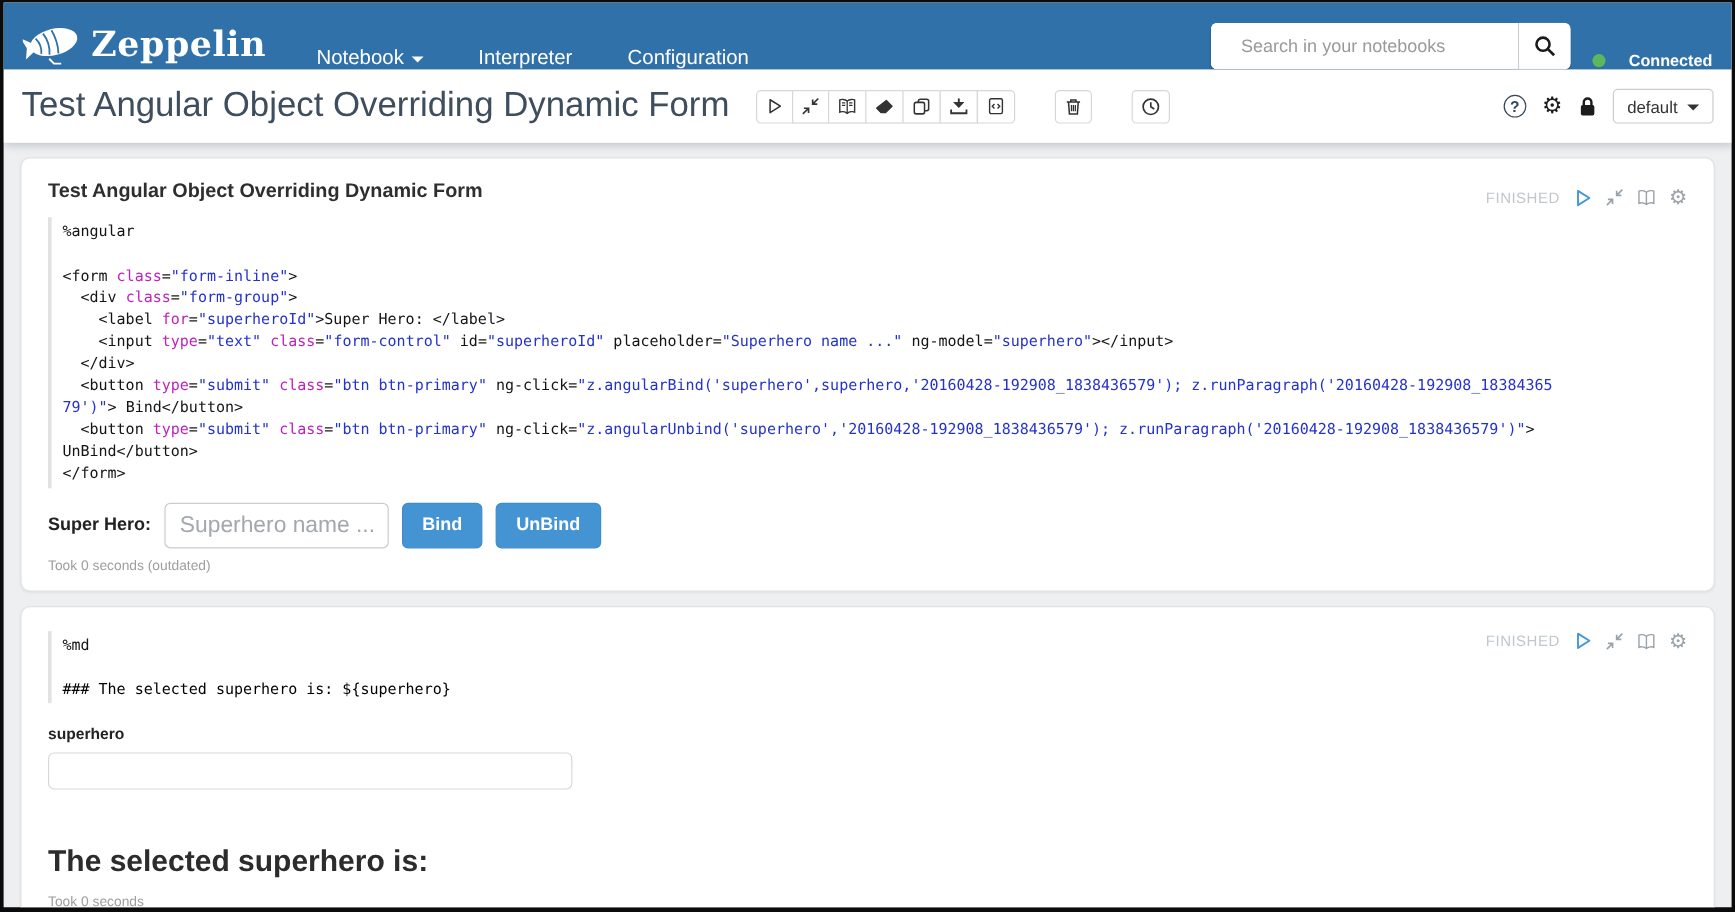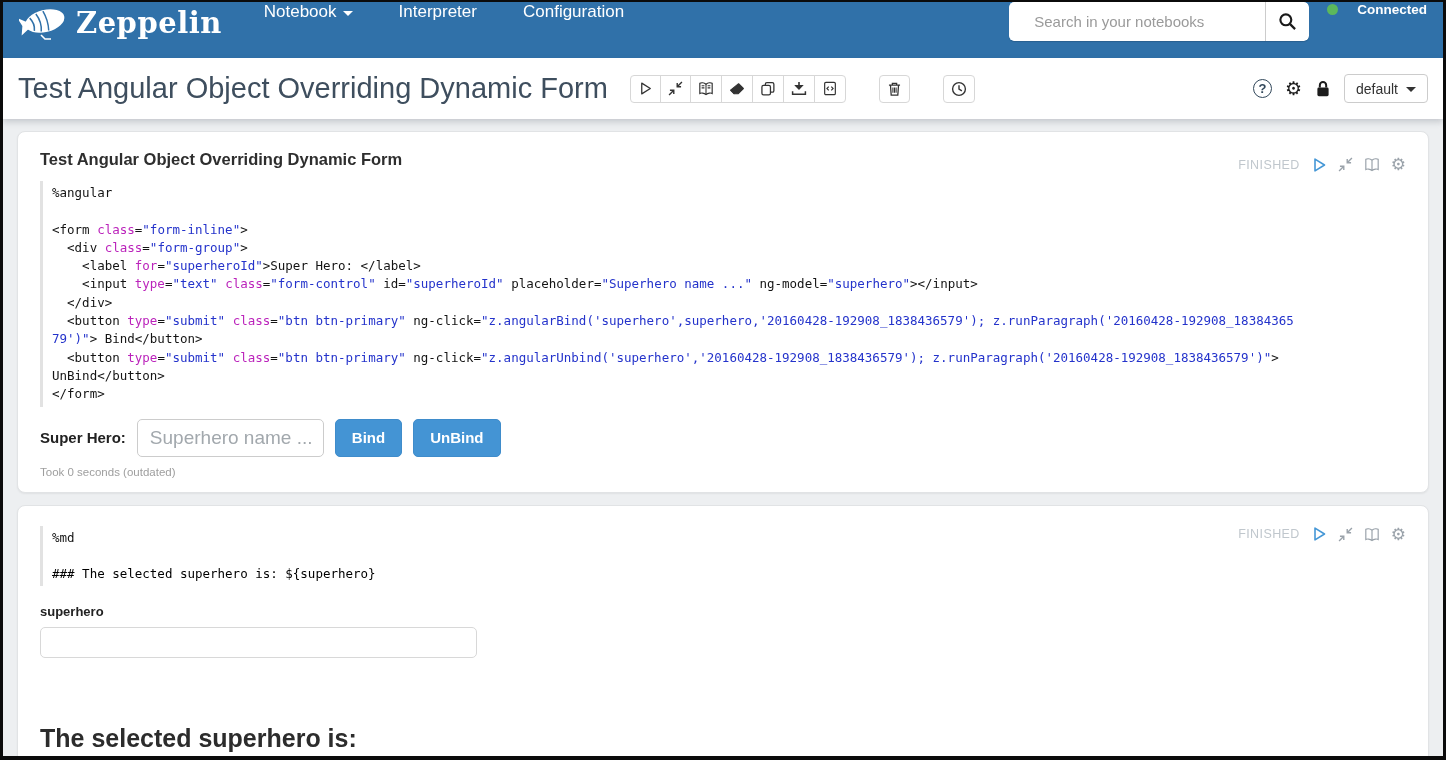--- a/index.html
+++ b/index.html
@@ -1,21 +1,21 @@
 <!DOCTYPE html>
 <html><head>
 <meta charset="utf-8">
 <style>
   * { margin:0; padding:0; box-sizing:border-box; }
   html,body { width:1446px; height:760px; overflow:hidden; font-family:"Liberation Sans", sans-serif; }
   .screen { width:1446px; height:760px; border-left:3px solid #0b0b0b; border-right:3px solid #0b0b0b;
             border-top:2px solid #0b0b0b; border-bottom:4px solid #0b0b0b; overflow:hidden; background:#edeff1; }
 
   
-  .navbar { height:56px; background:#3071a9; display:flex; align-items:flex-start; padding:0 16px; }
+  .navbar { height:56px; background:#3071a9; display:flex; align-items:flex-end; padding:0 16px; }
   .brand { display:flex; align-items:center; gap:9px; margin-right:42px; cursor:pointer; }
   .brand-text { font-family:"DejaVu Serif", serif; font-weight:bold; font-size:29px; color:#fff; letter-spacing:0.5px; }
   .nav-link { color:#fff; font-size:17px; font-weight:500; margin-right:46px; cursor:pointer; display:flex; align-items:center; gap:6px; }
   .caret { display:inline-block; width:0; height:0; border-left:5px solid transparent; border-right:5px solid transparent; border-top:5px solid #fff; margin-top:2px; }
   .search-group { display:flex; margin-left:auto; margin-right:18px; border-radius:5px; overflow:hidden; box-shadow:0 1px 1px rgba(0,0,0,0.15); }
   .search-input { width:256px; height:39px; border:1px solid #fff; border-right:none; padding:0 24px; font-size:15px; outline:none; border-radius:5px 0 0 5px; color:#333; }
   .search-input::placeholder { color:#9a9a9a; }
   .search-btn { width:44px; height:39px; background:#fff; border:none; border-left:1px solid #ccc; border-radius:0 5px 5px 0; display:flex; align-items:center; justify-content:center; cursor:pointer; }
   .conn { display:flex; align-items:center; gap:19px; }
   .conn-dot { width:11px; height:11px; border-radius:50%; }
@@ -55,21 +55,21 @@
   .tok-md { color:#000000; }
   .form-row { display:flex; align-items:center; gap:11px; margin-top:12px; }
   .form-label { font-size:15px; font-weight:bold; color:#222; }
   .hero-input { width:187px; height:38px; border:1px solid #ccc; border-radius:5px; padding:0 12px; font-size:19px; color:#333; outline:none; }
   .hero-input::placeholder { color:#a2a8ad; }
   .btn-primary { height:38px; padding:0 16px; background:#4494d4; border:1px solid #3f8ccb; border-radius:5px;
                  color:#fff; font-size:15px; font-weight:bold; cursor:pointer; }
   .took { color:#9e9e9e; font-size:11.5px; margin-top:9px; margin-bottom:8px; }
   .small-label { font-size:13px; font-weight:bold; color:#222; margin-top:18px; }
   .wide-input { width:437px; height:31px; border:1px solid #d8d8d8; border-radius:5px; margin-top:8px; padding:0 10px; font-size:13px; outline:none; display:block; }
-  .md-heading { font-size:25px; font-weight:bold; color:#2c2c2c; margin-top:66px; }
+  .md-heading { font-size:25px; font-weight:bold; color:#2c2c2c; margin-top:46px; }
   .card2 .took { margin-top:13px; }
   svg { display:block; }
 </style>
 </head>
 <body>
 
 <div class="screen">
 
   <div class="navbar">
     <div class="brand">
@@ -235,16 +235,17 @@
         <span class="gear-glyph" style="color:#9aa2aa; font-size:17px;">⚙</span>
       </div>
 
       <div class="code"><div class="code-line"><span class="tok-p">%md</span></div><div class="code-line">&nbsp;</div><div class="code-line"><span class="tok-md">### The selected superhero is: ${superhero}</span></div></div>
 
       <div class="small-label">superhero</div>
       <input class="wide-input" type="text" value="" style="">
 
       <div class="md-heading">The selected superhero is:</div>
 
+      <div class="took">Took 0 seconds</div>
     </div>
 
   </div>
 </div>
 
 </body></html>

